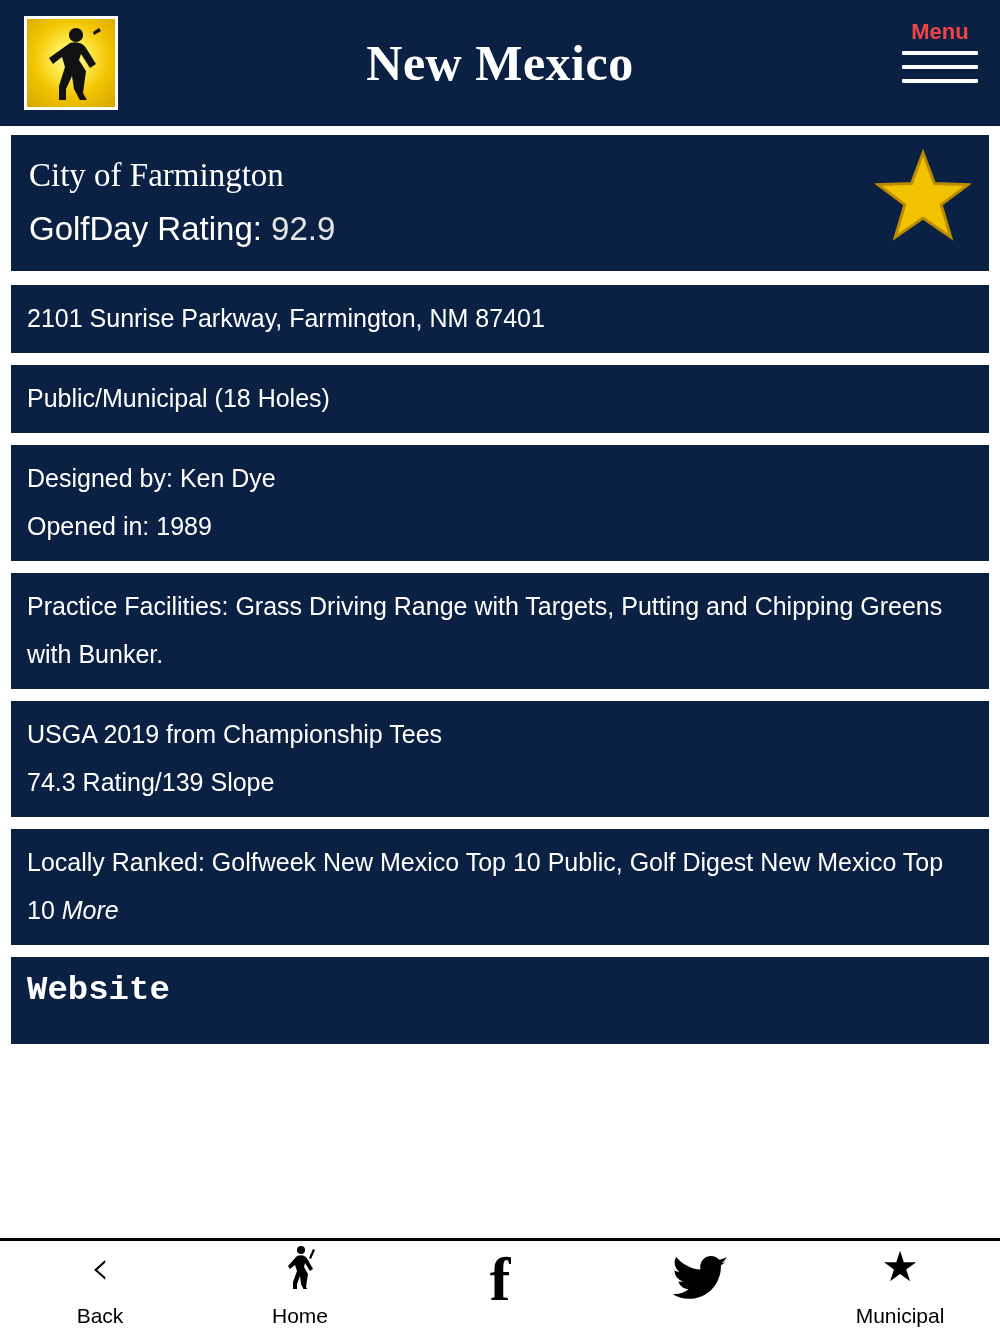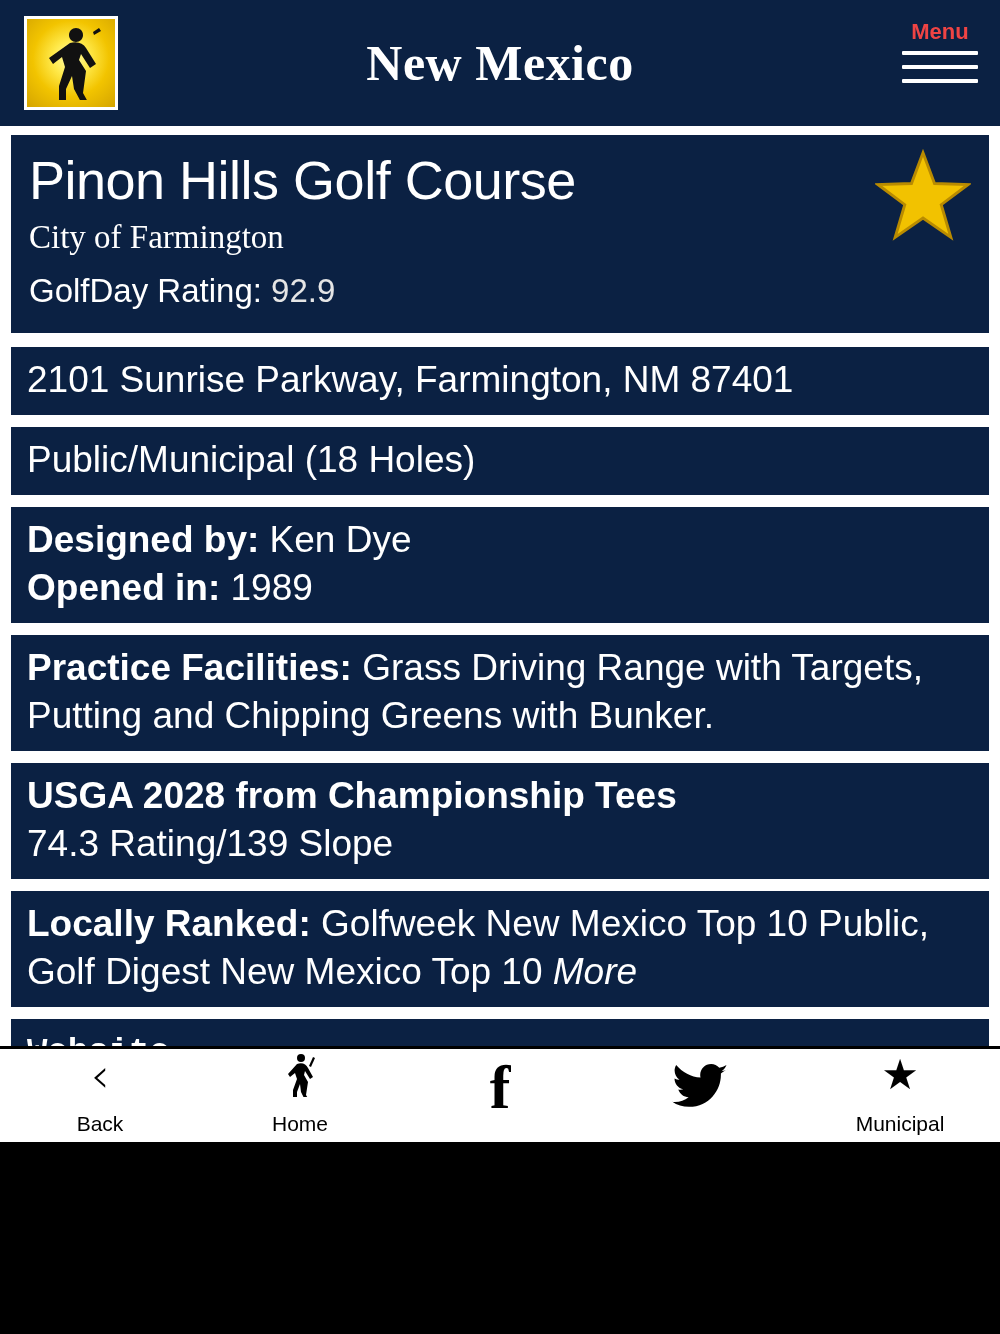--- a/index.html
+++ b/index.html
@@ -4,21 +4,21 @@
 <style>
   * { box-sizing: border-box; margin: 0; padding: 0; }
   html, body {
     width: 1000px; height: 1334px;
     background: #000;
     font-family: "Liberation Sans", sans-serif;
     overflow: hidden;
   }
   .app {
     position: relative;
-    width: 1000px; height: 1142px;
+    width: 1000px; height: 1334px;
     background: #0b2143;
     display: flex;
     flex-direction: column;
   }
 
   
   .header {
     position: relative;
     height: 126px;
     background: #0b2143;
@@ -110,24 +110,24 @@
     width: 96px; height: 96px;
   }
 
   .info-list { }
   .info-row {
     background: #0b2143;
     border: 3px solid #ffffff;
     color: #ffffff;
     padding: 9px 16px 11px 16px;
     margin-bottom: 6px;
-    font-size: 37px;
+    font-size: 25px;
     line-height: 48px;
   }
-  .info-row b { font-weight: 700; }
+  .info-row b { font-weight: 400; }
   .info-row .sub { display: block; }
   .italic { font-style: italic; text-align: right; }
   .row-website {
     font-weight: 700;
     font-size: 34px;
     padding-bottom: 30px;
     font-family: Liberation Mono, monospace;
   }
 
   
@@ -196,21 +196,20 @@
         <span></span>
           <span></span>
           <span></span>
       </div>
     </div>
   </div>
 
   <div class="body">
 
     <div class="course-card">
-      <div class="course-name">Pinon Hills Golf Course</div>
       <div class="course-owner">City of Farmington</div>
       <div class="rating-row">
         <span>GolfDay Rating:</span>
         <span class="rating-value">92.9</span>
       </div>
       <div class="star-badge">
         <svg width="96" height="96" viewBox="0 0 100 100">
           <polygon points="50,4 62,36 97,37 69,58 79,92 50,72 21,92 31,58 3,37 38,36" fill="#f2c200" stroke="#b98b00" stroke-width="3"></polygon>
         </svg>
       </div>
@@ -237,21 +236,21 @@
         </span>
       </div>
 
       <div class="info-row">
         <b>Practice Facilities:</b>
         <span>Grass Driving Range with Targets, Putting and Chipping Greens with Bunker.</span>
       </div>
 
       <div class="info-row">
         <span class="sub">
-          <b>USGA 2028 from Championship Tees</b>
+          <b>USGA 2019 from Championship Tees</b>
         </span>
         <span class="sub">74.3 Rating/139 Slope</span>
       </div>
 
       <div class="info-row">
         <div>
           <b>Locally Ranked:</b>
           <span>Golfweek New Mexico Top 10 Public, Golf Digest New Mexico Top 10</span>
           <span class="italic">More</span>
         </div>

